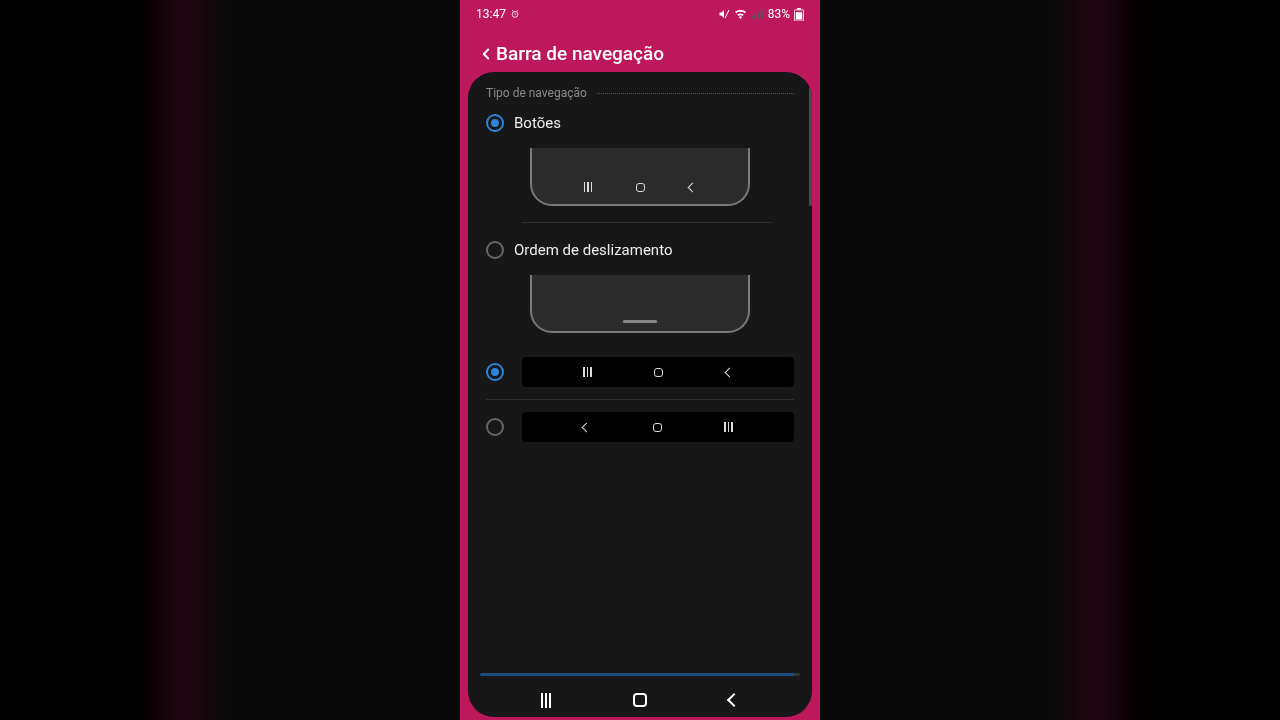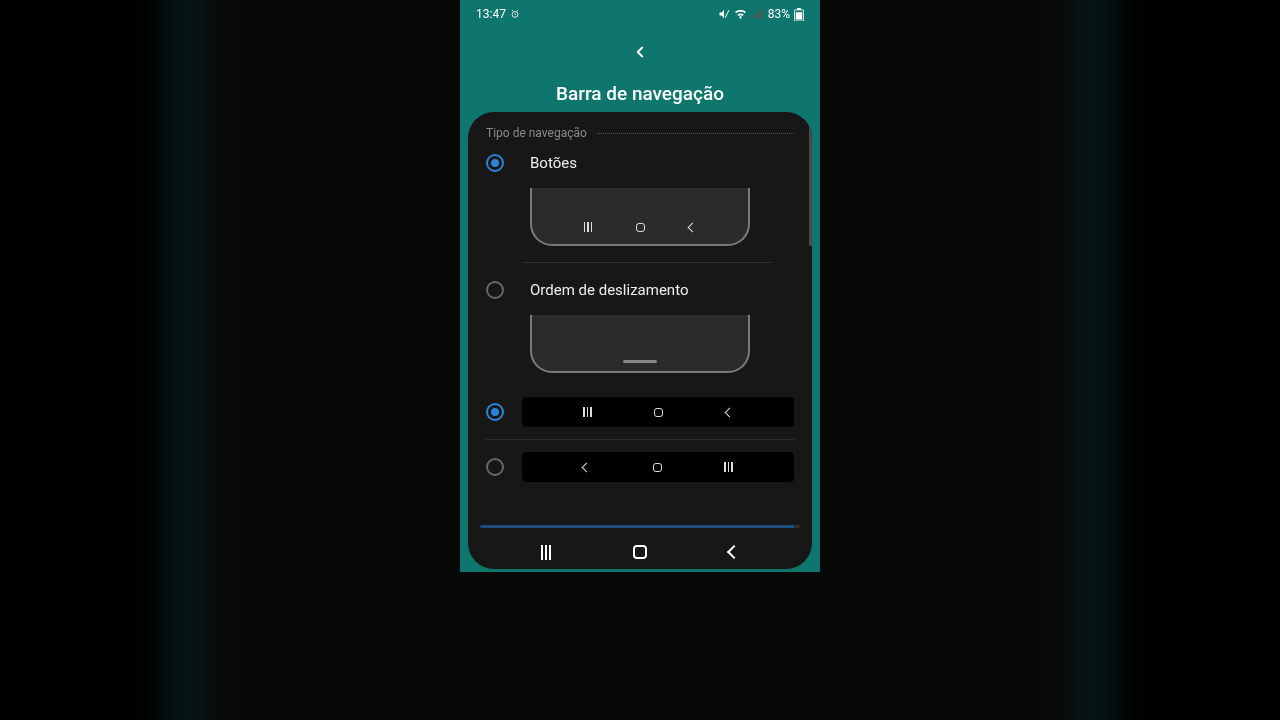--- a/index.html
+++ b/index.html
@@ -24,44 +24,43 @@
   .bg-layer .phone {
     opacity: 0.7;
   }
   
   .phone {
     position: absolute;
     left: 50%;
     top: 0;
     transform: translateX(-50%);
     width: 360px;
-    height: 572px;
-    background: #0f766e;
+    height: 720px;
+    background: #be185d;
     color: #fff;
     display: flex;
     flex-direction: column;
   }
   .status-bar {
     height: 28px;
     display: flex;
     align-items: center;
     justify-content: space-between;
     padding: 0 16px;
     font-size: 12px;
     color: #fff;
   }
   .status-left { display: flex; align-items: center; gap: 4px; }
   .status-right { display: flex; align-items: center; gap: 4px; }
   .status-right svg { display: block; }
   .header {
     display: flex;
     align-items: center;
-    gap: 20px;
+    gap: 0;
     padding: 14px 16px 4px 16px;
-    flex-direction: column;
   }
   .back-btn {
     width: 20px; height: 20px;
     display: flex; align-items: center; justify-content: center;
   }
   .header-title {
     font-size: 19px;
     font-weight: 500;
     color: #fff;
   }
@@ -95,21 +94,21 @@
     white-space: nowrap;
   }
   .dotted-line {
     flex: 1;
     border-top: 1px dotted #555;
     height: 0;
   }
   .option-row {
     display: flex;
     align-items: center;
-    gap: 26px;
+    gap: 10px;
     padding: 14px 18px 10px 18px;
   }
   .radio {
     width: 18px; height: 18px;
     border-radius: 50%;
     border: 2px solid #666;
     position: relative;
     flex-shrink: 0;
   }
   .radio.selected {

